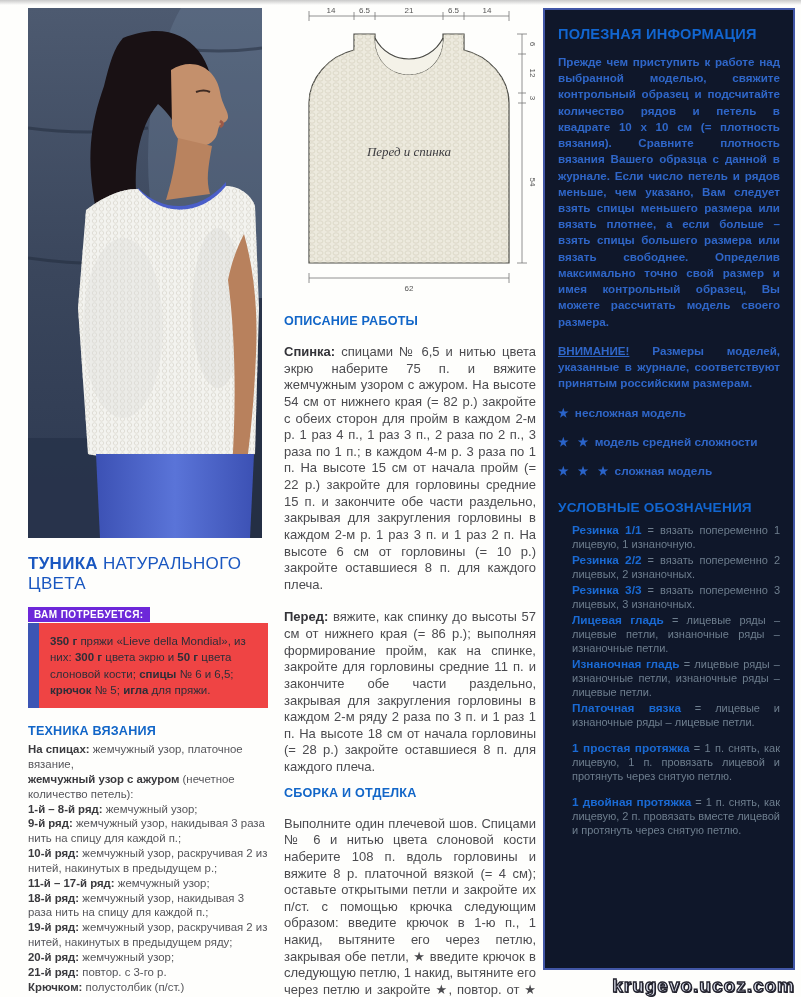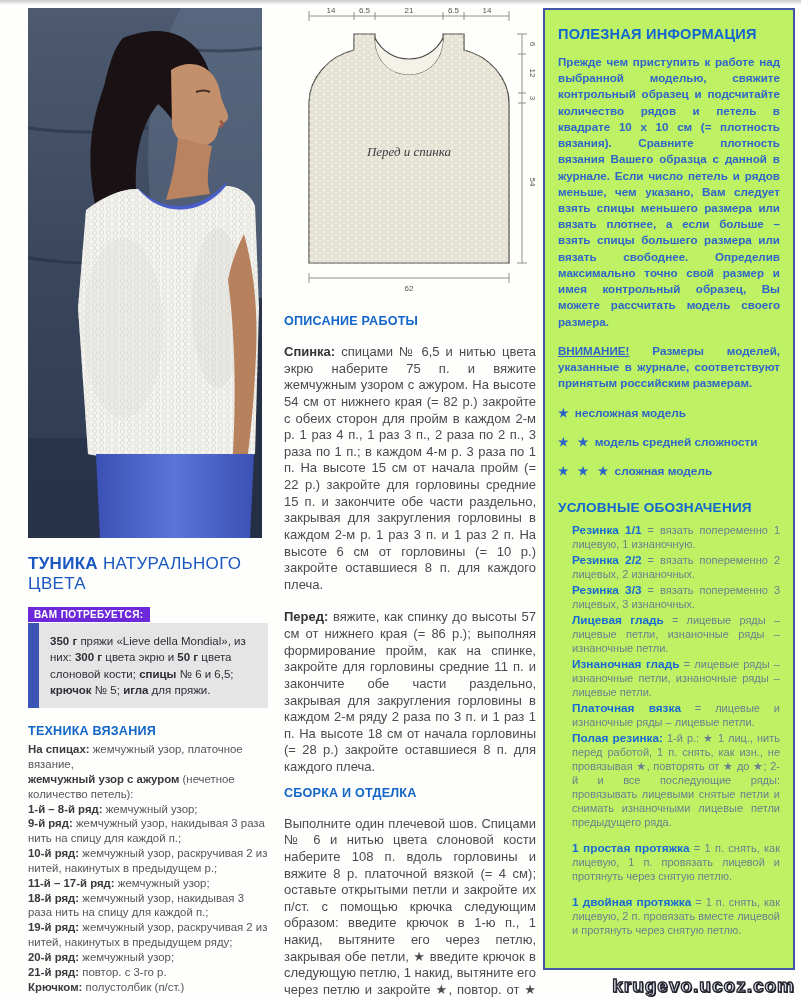--- a/index.html
+++ b/index.html
@@ -10,38 +10,38 @@
 
   
   .photo{position:absolute;left:28px;top:8px;width:234px;height:530px;background:#36425a;}
 
   
   .left-col{position:absolute;left:28px;top:554px;width:240px;}
   .main-title{font-size:17px;color:#1a57c0;margin:0 0 10px 0;font-weight:400;letter-spacing:.3px;}
   .main-title b{font-weight:700;}
   .need-label{display:inline-block;background:#6d28d9;color:#fff;font-size:10px;font-weight:700;
         padding:2px 6px;letter-spacing:.4px;}
-  .need-box{position:relative;background:#e5e5e5;margin:1px 0 0 0;padding:10px 4px 10px 22px;
+  .need-box{position:relative;background:#ef4444;margin:1px 0 0 0;padding:10px 4px 10px 22px;
         font-size:11.5px;line-height:1.42;color:#2e2e38;}
   .need-bar{position:absolute;left:0;top:0;bottom:0;width:11px;background:#3c55b4;}
   .sec-h{font-size:12.6px;font-weight:700;color:#1266c8;margin:16px 0 4px 0;letter-spacing:.2px;}
   .tech-item{font-size:11.4px;line-height:1.3;color:#55555a;}
   .tech-item b{color:#3a3a3e;}
 
   
   .mid-col{position:absolute;left:284px;top:4px;width:252px;}
   .mid-col p{font-size:13px;line-height:1.28;color:#4b4b4f;text-align:justify;margin:16px 0 2px 0;}
   .mid-col p b{color:#333338;}
   .mid-h{font-size:12.6px;font-weight:700;color:#1266c8;margin:10px 0 3px 0;letter-spacing:.2px;}
   .mid-h.center{text-align:center;margin-top:14px;}
   .diagram{display:block;}
 
   
   .info-box{position:absolute;left:543px;top:8px;width:252px;height:962px;box-sizing:border-box;
-        border:2px solid #4156a6;background:#bef264;padding:16px 13px 10px 13px;}
+        border:2px solid #4156a6;background:#0f172a;padding:16px 13px 10px 13px;}
   .info-h{font-size:14.6px;font-weight:700;color:#1266d0;margin:0 0 12px 0;letter-spacing:.2px;}
   .info-body{font-size:11.6px;font-weight:700;color:#2f66c8;line-height:1.4;text-align:justify;margin:0;}
   .attention{font-size:11.6px;font-weight:700;color:#2f66c8;line-height:1.4;text-align:justify;margin:13px 0 0 0;}
   .attention .u{text-decoration:underline;}
   .star-row{font-size:11.8px;font-weight:700;color:#2f66c8;margin:15px 0 0 0;}
   .star-row .stars{letter-spacing:3px;color:#2a63c8;}
   .legend-h{font-size:13.6px;font-weight:700;color:#1266d0;margin:22px 0 8px 0;letter-spacing:.2px;}
   .legend-item{font-size:11px;line-height:1.27;color:#6e7e8e;text-align:justify;margin:0 0 1px 14px;}
   .legend-item b{font-size:11.8px;color:#1a6ad4;}
   .legend-item.gap{margin-top:11px;}
@@ -211,19 +211,18 @@
     <p class="star-row"><span class="stars">★ ★</span> <span>модель средней сложности</span></p>
     <p class="star-row"><span class="stars">★ ★ ★</span> <span>сложная модель</span></p>
 
     <h2 class="legend-h">УСЛОВНЫЕ ОБОЗНАЧЕНИЯ</h2>
     <p class="legend-item"><b>Резинка 1/1</b><span> = вязать попеременно 1 лицевую, 1 изнаночную.</span></p>
     <p class="legend-item"><b>Резинка 2/2</b><span> = вязать попеременно 2 лицевых, 2 изнаночных.</span></p>
     <p class="legend-item"><b>Резинка 3/3</b><span> = вязать попеременно 3 лицевых, 3 изнаночных.</span></p>
     <p class="legend-item"><b>Лицевая гладь</b><span> = лицевые ряды – лицевые петли, изнаночные ряды – изнаночные петли.</span></p>
     <p class="legend-item"><b>Изнаночная гладь</b><span> = лицевые ряды – изнаночные петли, изнаночные ряды – лицевые петли.</span></p>
     <p class="legend-item"><b>Платочная вязка</b><span> = лицевые и изнаночные ряды – лицевые петли.</span></p>
-    <p class="legend-item"><b>Полая резинка:</b><span> 1-й р.: ★ 1 лиц., нить перед работой, 1 п. снять, как изн., не провязывая ★, повторять от ★ до ★; 2-й и все последующие ряды: провязывать лицевыми снятые петли и снимать изнаночными лицевые петли предыдущего ряда.</span></p>
     <p class="legend-item gap"><b>1 простая протяжка</b><span> = 1 п. снять, как лицевую, 1 п. провязать лицевой и протянуть через снятую петлю.</span></p>
     <p class="legend-item gap"><b>1 двойная протяжка</b><span> = 1 п. снять, как лицевую, 2 п. провязать вместе лицевой и протянуть через снятую петлю.</span></p>
   </div>
 
   <div class="watermark">krugevo.ucoz.com</div>
 </div>
 
 </body></html>

